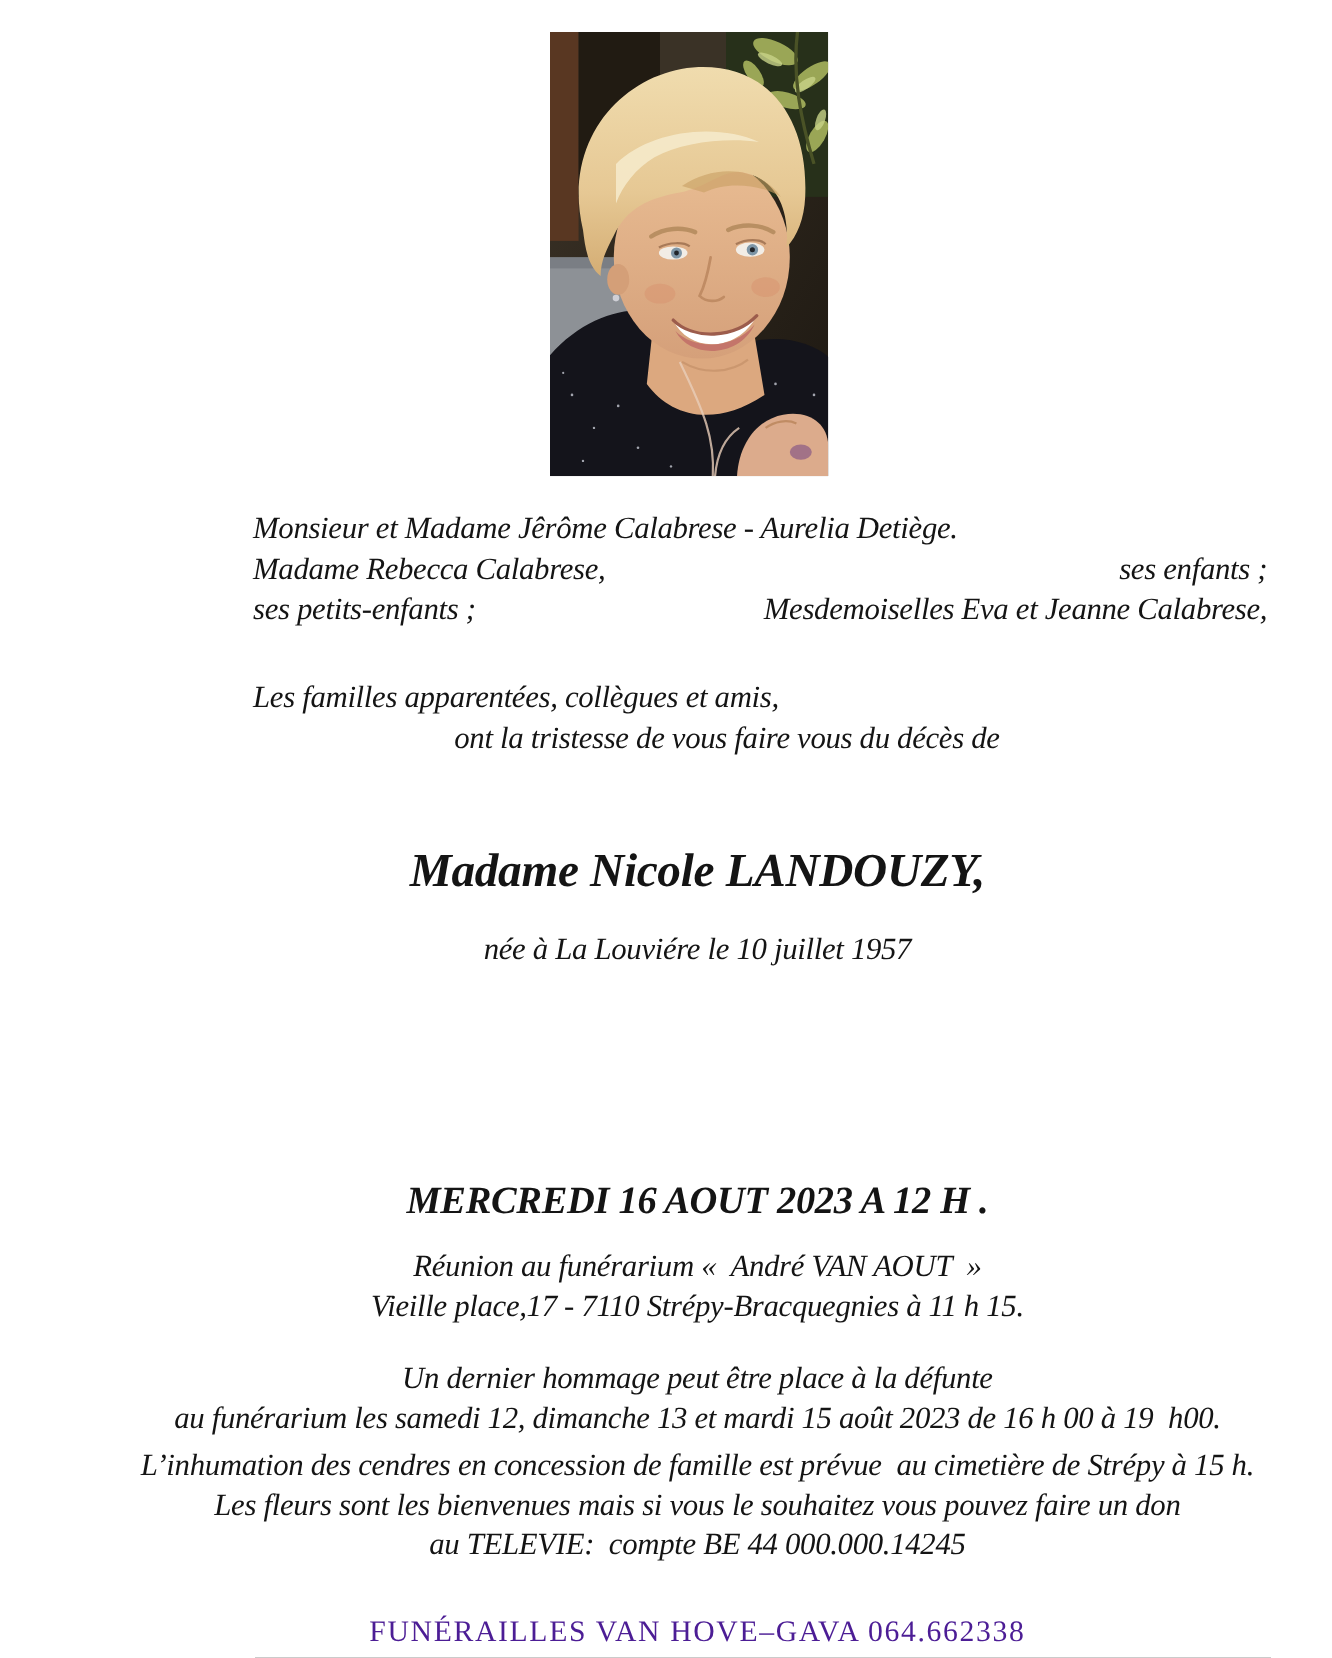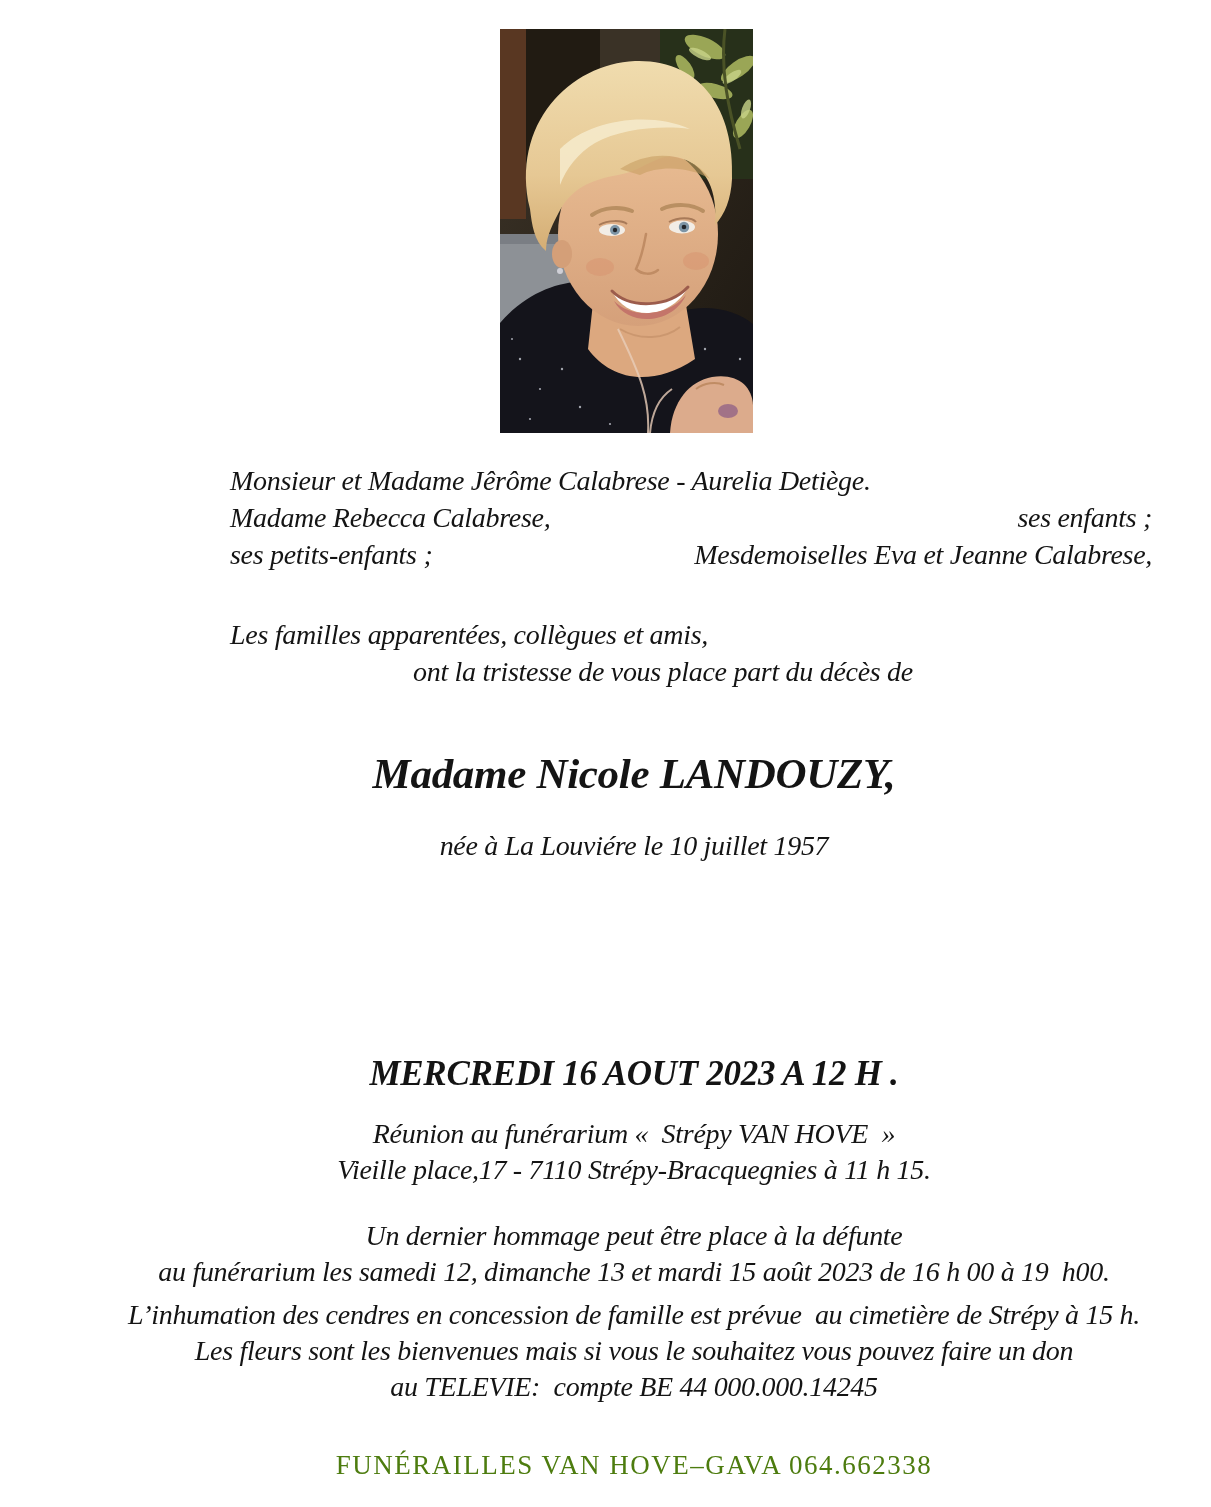--- a/index.html
+++ b/index.html
@@ -39,34 +39,35 @@
     font-size: 28px;
     line-height: 37px;
   }
   .announce-indent { padding-left: 183px; }
 
   .centered {
     position: absolute;
     left: 75px;
     width: 1118px;
     text-align: center;
+    margin-top: 18px;
   }
   .name-block   { top: 748px;  font-size: 43px; font-weight: bold; line-height: 52px; }
   .birth-block  { top: 828px;  font-size: 28px; line-height: 35px; }
   .ceremony-block { top: 966px; font-size: 27px; line-height: 36px; }
   .date-block   { top: 1052px; font-size: 35px; font-weight: bold; line-height: 44px; }
   .meeting-block{ top: 1116px; font-size: 28px; line-height: 36px; }
   .tribute-block{ top: 1218px; font-size: 28px; line-height: 36px; }
   .burial-block { top: 1297px; font-size: 28px; line-height: 36px; }
   .footer-block {
     top: 1450px;
     font-size: 27px;
     font-style: normal;
     letter-spacing: 1.5px;
-    color: #4d7c0f;
+    color: #4c1d95;
   }
 </style>
 </head>
 <body>
 
 <div class="page">
 
   <div class="photo-frame">
     <svg width="253" height="404" viewBox="0 0 253 404" xmlns="http://www.w3.org/2000/svg">
       <defs>
@@ -178,34 +179,34 @@
       <span class="txt">ses enfants ;</span>
     </div>
     <div class="family-line">
       <span class="txt">ses petits-enfants ;</span>
       <span class="txt">Mesdemoiselles Eva et Jeanne Calabrese,</span>
     </div>
   </div>
 
   <div class="announce-block">
     <div class="txt">Les familles apparentées, collègues et amis,</div>
-    <div class="txt announce-indent">ont la tristesse de vous place part du décès de</div>
+    <div class="txt announce-indent">ont la tristesse de vous faire vous du décès de</div>
   </div>
 
   <div class="centered name-block txt">Madame Nicole LANDOUZY,</div>
 
   <div class="centered birth-block">
     <div class="txt">née à La Louviére le 10 juillet 1957</div>
   </div>
 
 
   <div class="centered date-block txt">MERCREDI 16 AOUT 2023 A 12 H .</div>
 
   <div class="centered meeting-block">
-    <div class="txt">Réunion au funérarium «  Strépy VAN HOVE  »</div>
+    <div class="txt">Réunion au funérarium «  André VAN AOUT  »</div>
     <div class="txt">Vieille place,17 - 7110 Strépy-Bracquegnies à 11 h 15.</div>
   </div>
 
   <div class="centered tribute-block">
     <div class="txt">Un dernier hommage peut être place à la défunte</div>
     <div class="txt">au funérarium les samedi 12, dimanche 13 et mardi 15 août 2023 de 16 h 00 à 19  h00.</div>
   </div>
 
   <div class="centered burial-block">
     <div class="txt">L’inhumation des cendres en concession de famille est prévue  au cimetière de Strépy à 15 h.</div>

